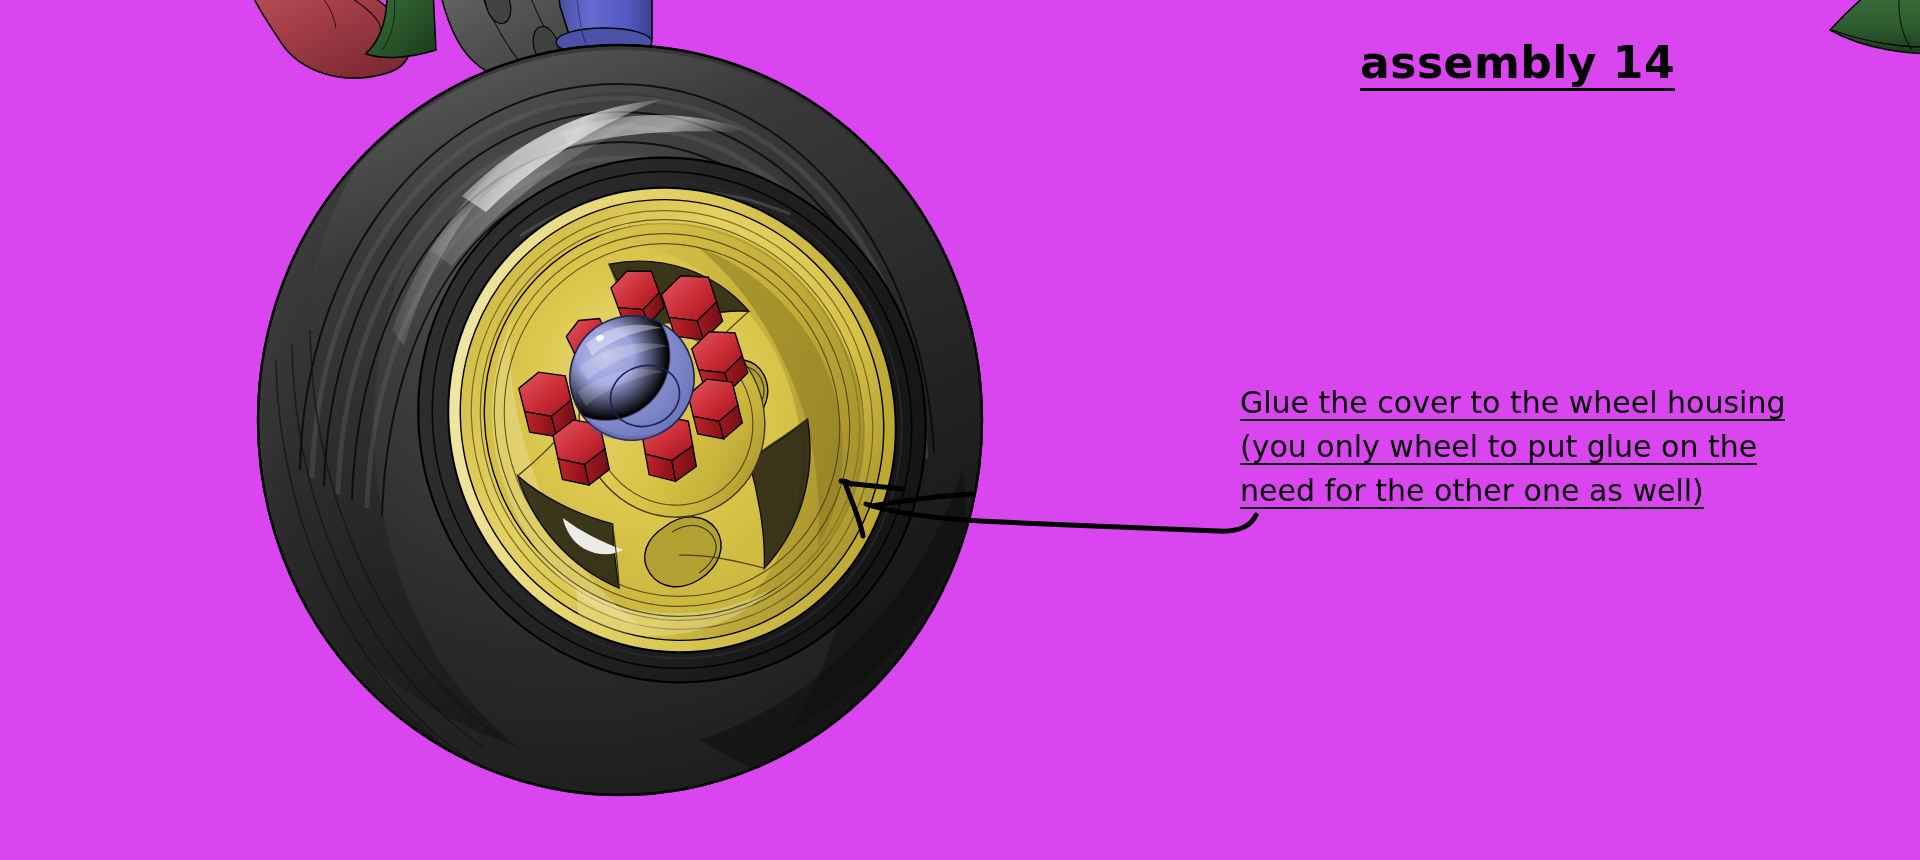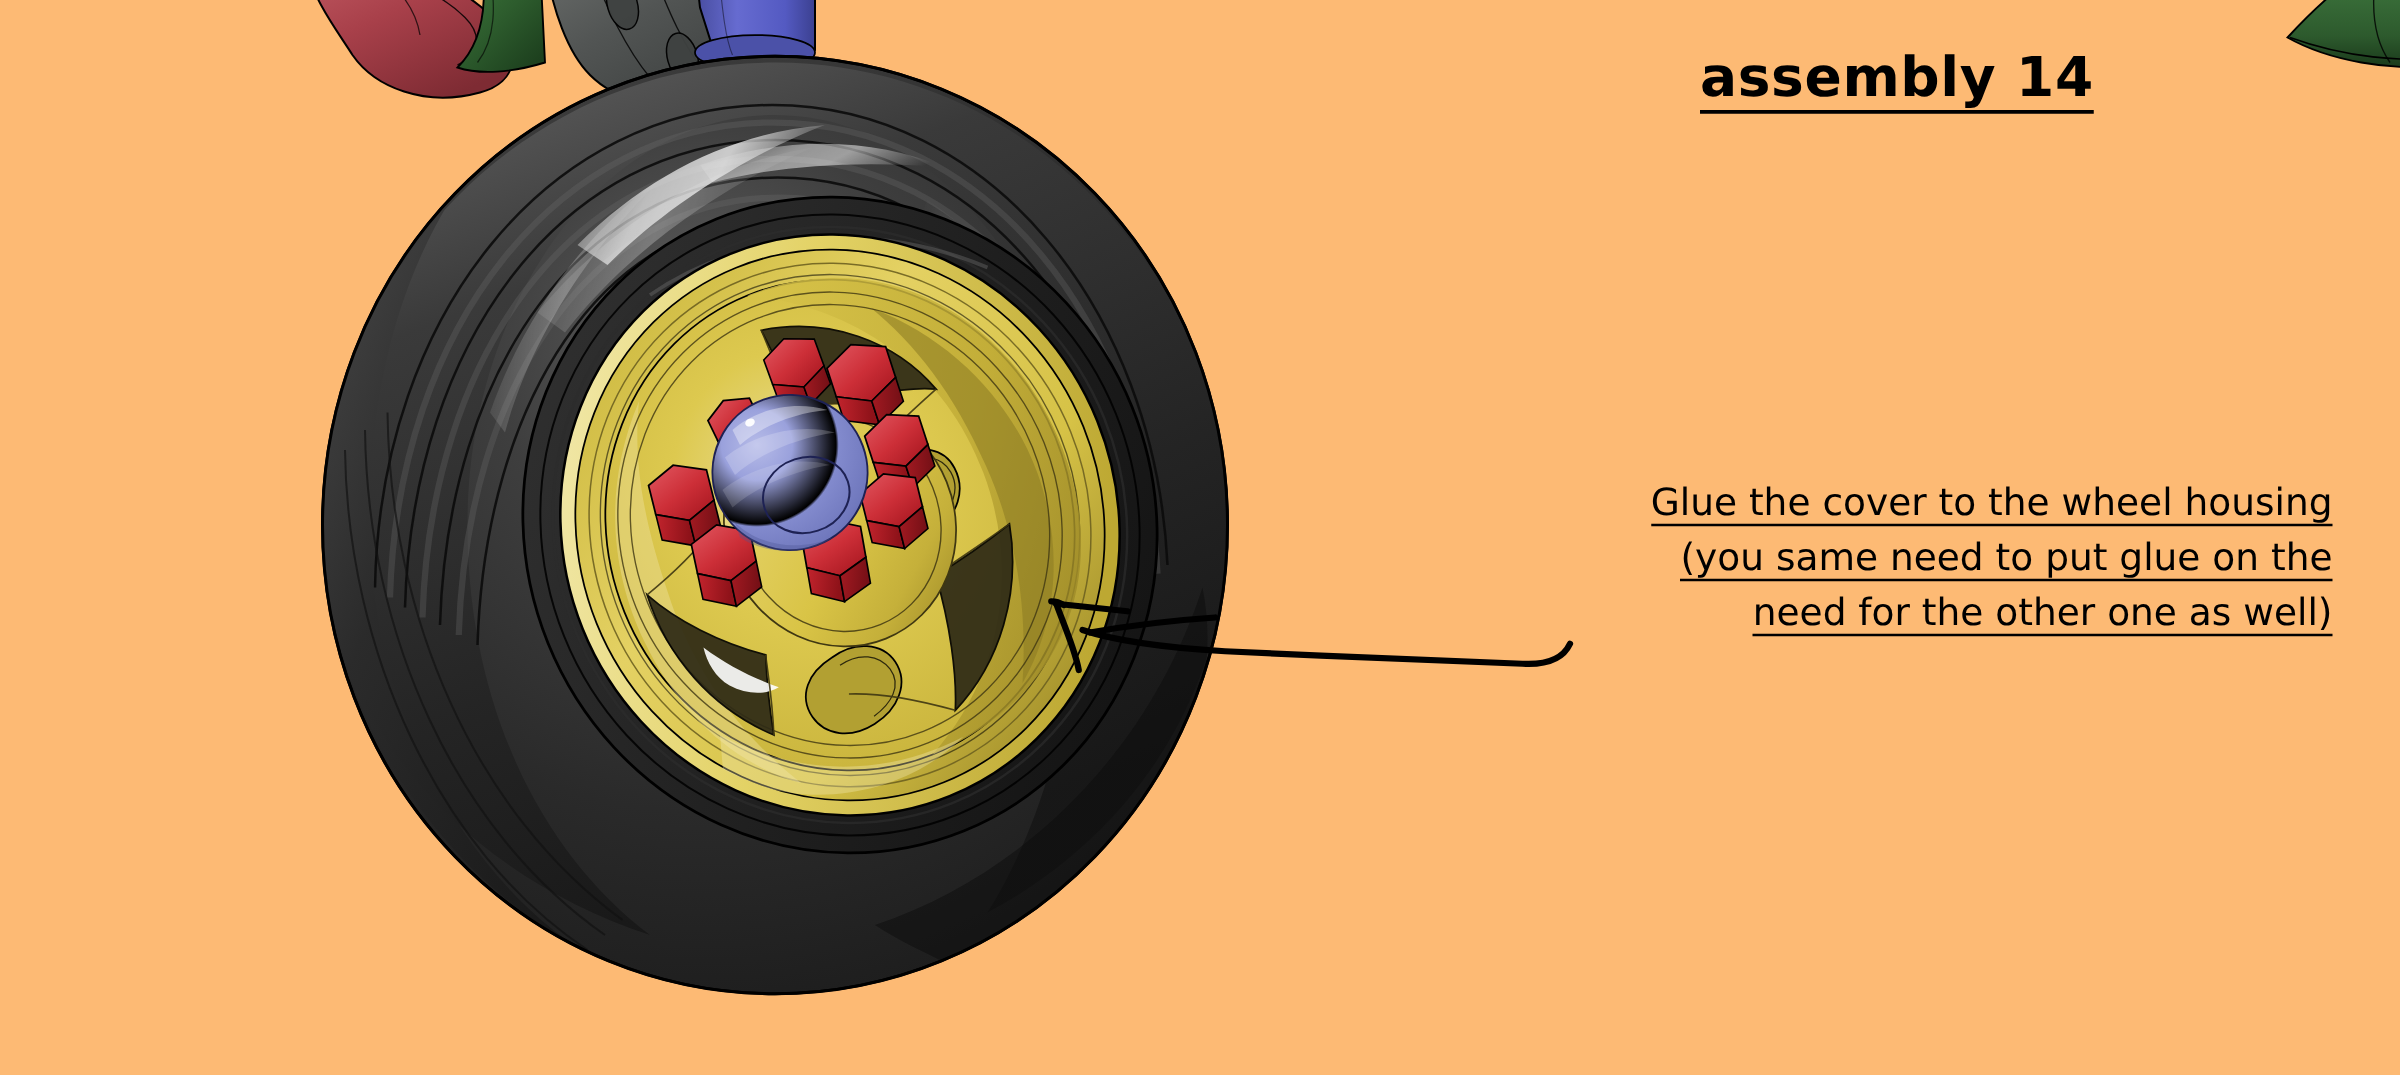--- a/index.html
+++ b/index.html
@@ -4,21 +4,21 @@
 <style>
   html, body {
     margin: 0;
     padding: 0;
     background: #ffffff;
   }
   #page {
     position: relative;
     width: 1920px;
     height: 860px;
-    background: #fdba74;
+    background: #d946ef;
     overflow: hidden;
     font-family: "DejaVu Sans", sans-serif;
   }
   #cad-svg {
     position: absolute;
     left: 0;
     top: 0;
     width: 1920px;
     height: 860px;
   }
@@ -46,21 +46,20 @@
     white-space: nowrap;
     border-bottom: 3px solid #000;
     padding-bottom: 2px;
     display: inline-block;
   }
   #note-block {
     position: absolute;
     left: 1240px;
     top: 388px;
     width: 626px;
-    text-align: right;
     pointer-events: auto;
   }
   #note-block .note-line {
     font-family: "DejaVu Sans", sans-serif;
     font-size: 30px;
     font-weight: 500;
     color: #000000;
     line-height: 1.00;
     white-space: nowrap;
     display: block;
@@ -455,19 +454,19 @@
   </svg>
 
   <div class="anno-layer">
 
     <div id="title-block">
       <div id="title-text">assembly 14</div>
     </div>
 
     <div id="note-block">
       <div class="note-line"><span class="u">Glue the cover to the wheel housing</span></div>
-      <div class="note-line"><span class="u">(you same need to put glue on the</span></div>
+      <div class="note-line"><span class="u">(you only wheel to put glue on the</span></div>
       <div class="note-line"><span class="u">need for the other one as well)</span></div>
     </div>
 
   </div>
 
 </div>
 
 </body></html>

